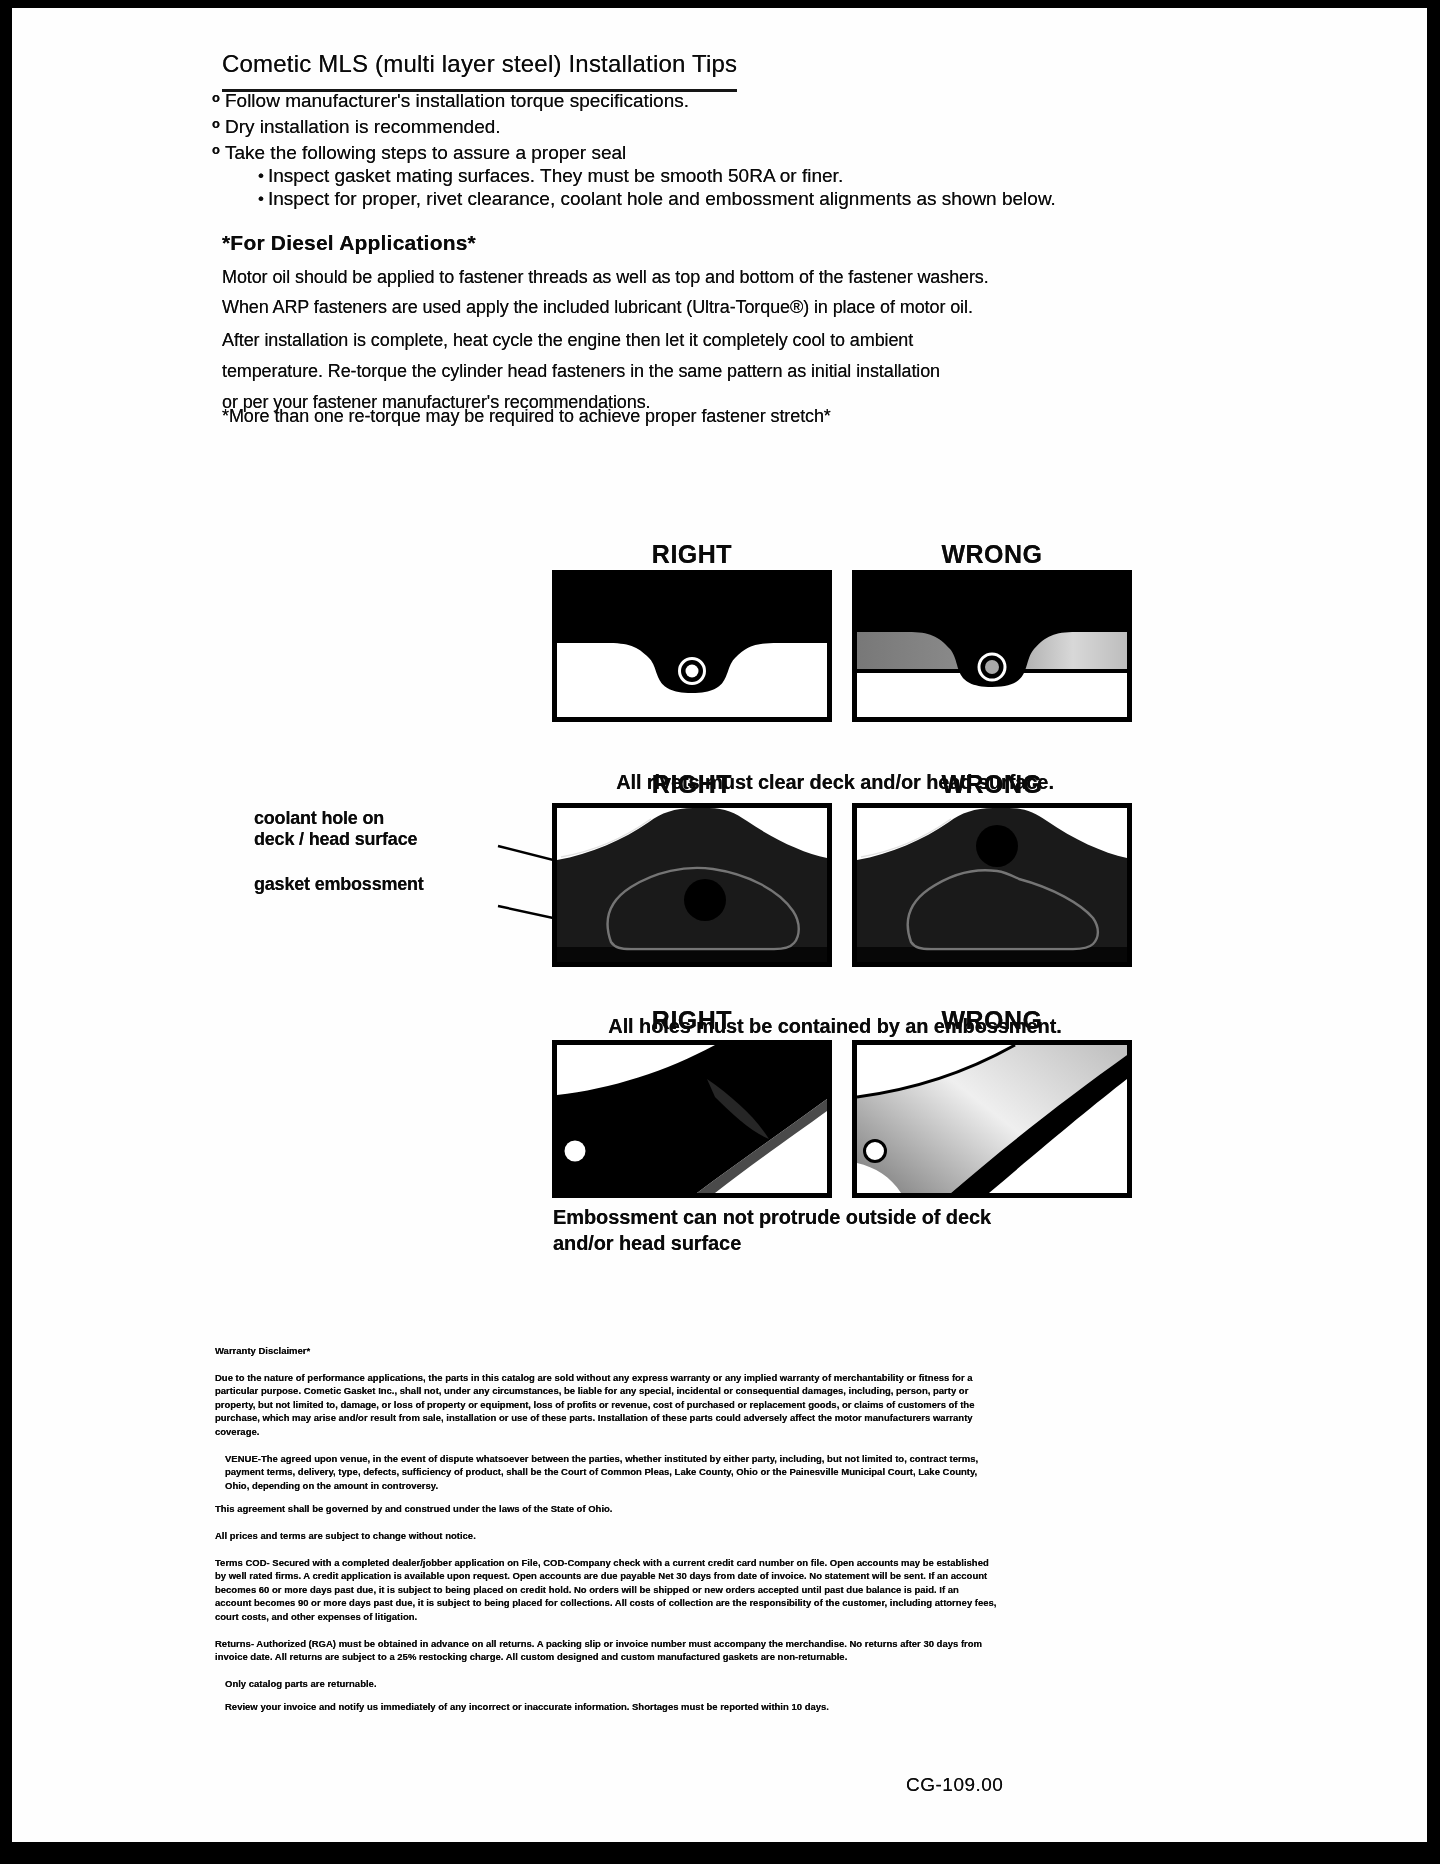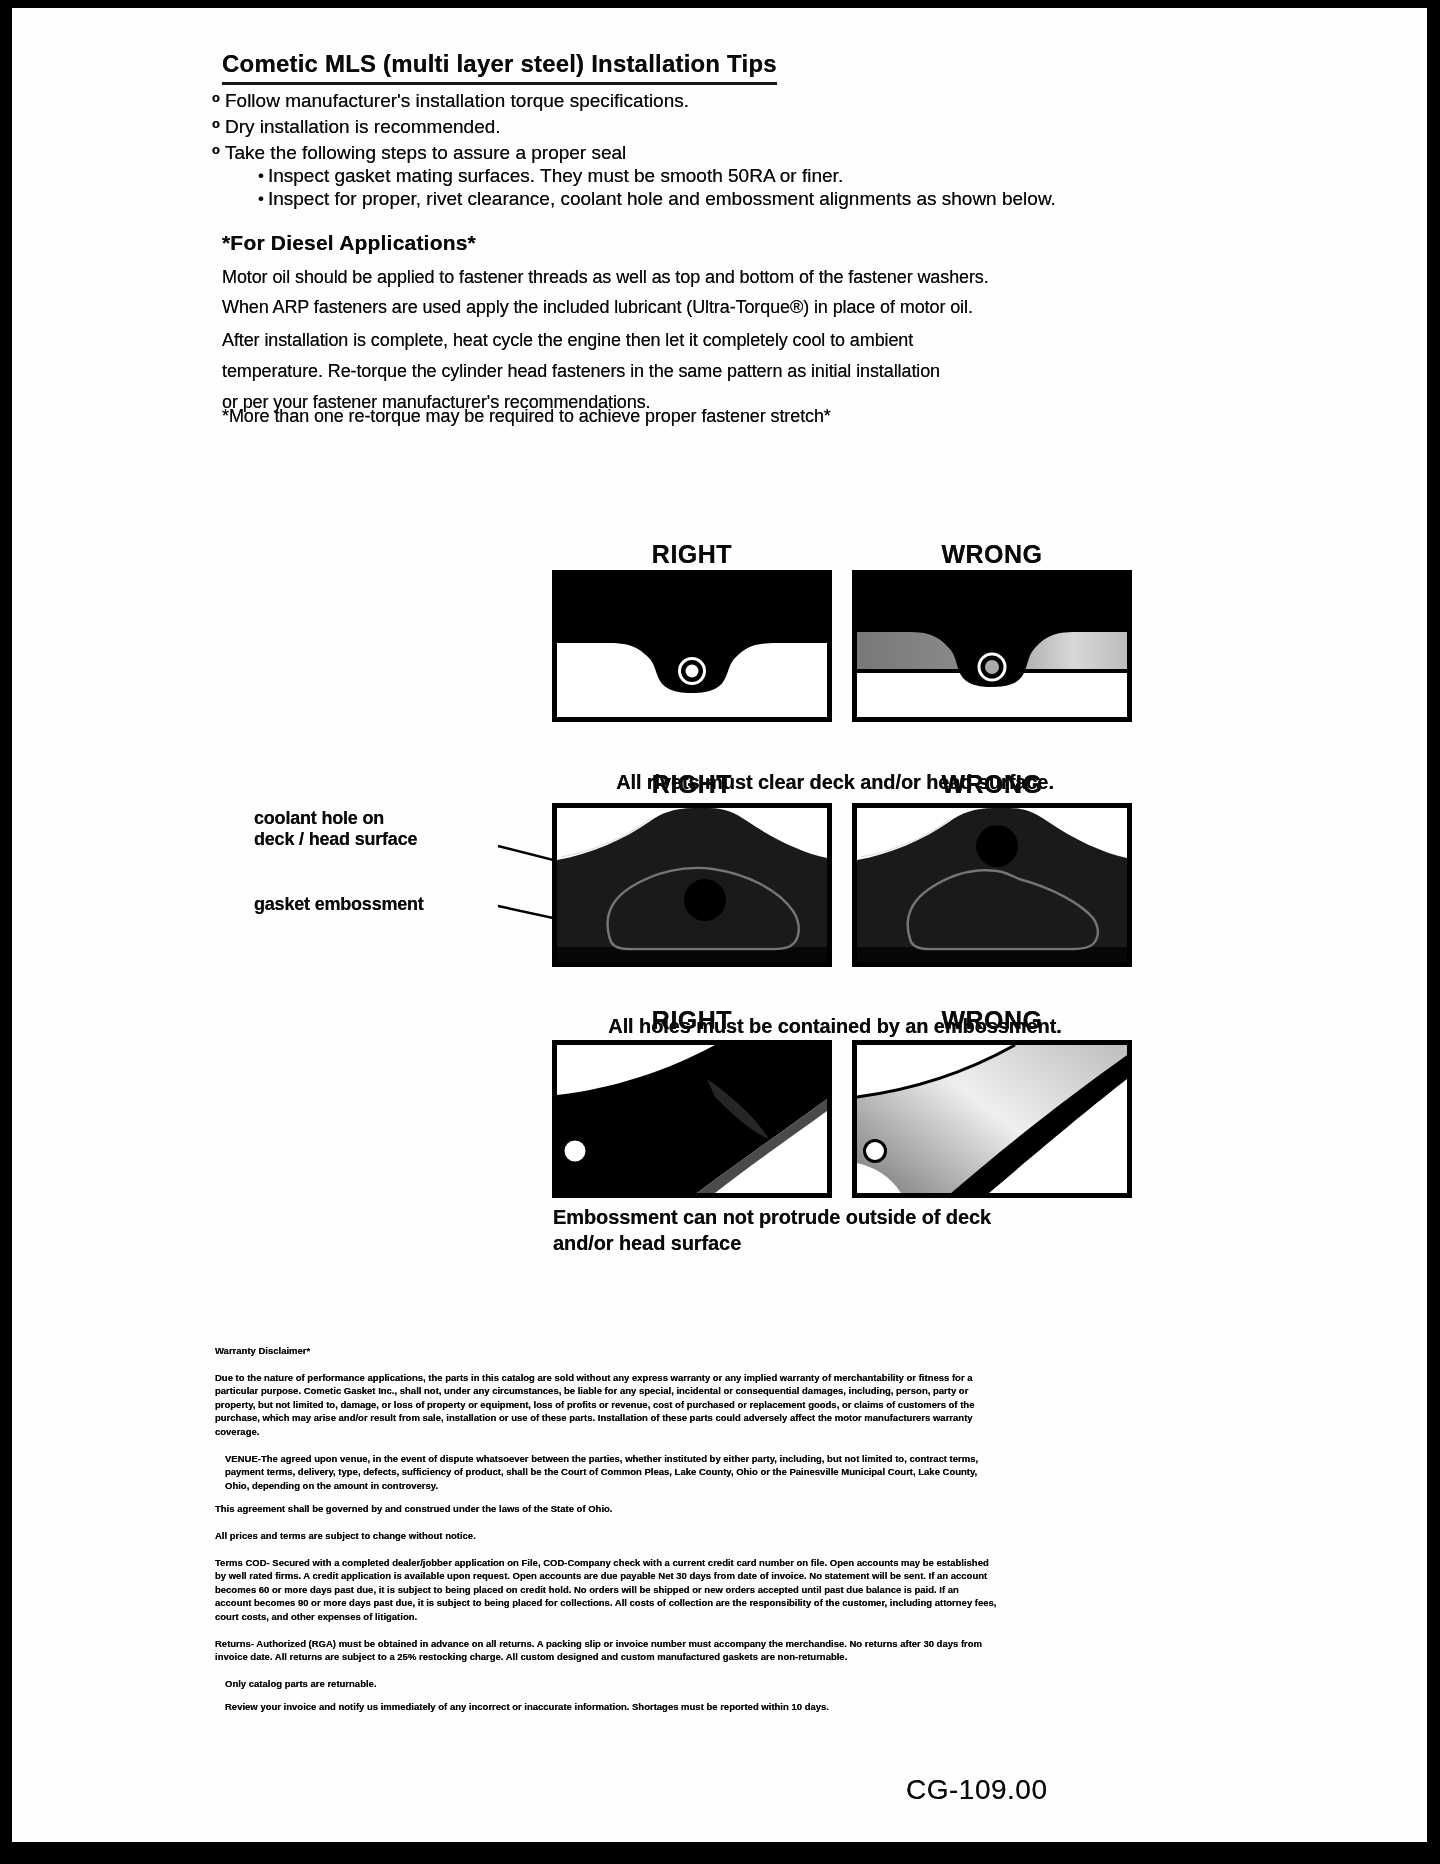--- a/index.html
+++ b/index.html
@@ -4,22 +4,22 @@
 <style>
   html,body{margin:0;padding:0;}
   body{
     width:1440px;height:1864px;position:relative;background:#000;
     font-family:"Liberation Sans", sans-serif;color:#0a0a0a;overflow:hidden;
   }
   .sheet{position:absolute;left:12px;top:8px;right:13px;bottom:22px;background:#fefefe;}
   .content{position:absolute;inset:0;text-shadow:0 0 0.6px rgba(0,0,0,0.75);}
   .abs{position:absolute;white-space:nowrap;}
   .page-title{
-    left:222px;top:50px;font-size:24px;font-weight:700;letter-spacing:0.2px;
-    border-bottom:3px solid #161616;padding-bottom:4px;
+    left:222px;top:50px;font-size:24px;font-weight:400;letter-spacing:0.2px;
+    border-bottom:3px solid #161616;padding-bottom:11px;
   }
   .tip{left:212px;font-size:19px;}
   .tip .mk{display:inline-block;font-size:13px;font-weight:700;position:relative;top:-5px;margin-right:5px;}
   .subtip{left:258px;font-size:19px;}
   .subtip .mk{display:inline-block;font-size:17px;margin-right:4px;position:relative;top:-1px;}
   .h2{left:222px;top:231px;font-size:21px;font-weight:700;letter-spacing:0.2px;}
   .body-line{font-size:18px;letter-spacing:-0.1px;}
   .para{left:222px;}
   .rw-label{width:280px;text-align:center;font-size:25px;font-weight:700;letter-spacing:0.5px;}
   .dbox{position:absolute;width:270px;border:5px solid #000;background:#fff;}
@@ -27,21 +27,21 @@
   .cap{left:535px;width:600px;text-align:center;font-size:20px;font-weight:700;letter-spacing:-0.1px;margin-top:44px;}
   .cap3{left:553px;text-align:left;font-size:20px;font-weight:700;line-height:26px;letter-spacing:-0.1px;}
   .ann{width:240px;left:254px;font-size:18px;font-weight:700;line-height:21px;letter-spacing:-0.2px;}
   .legal{
     position:absolute;left:215px;top:1344px;width:782px;
     font-size:9.5px;font-weight:700;line-height:13.6px;letter-spacing:0;
     white-space:normal;
   }
   .legal p{margin:0 0 13px 0;}
   .legal p.tight{margin:10px;}
-  .page-num{left:906px;top:1774px;font-size:28px;font-weight:400;letter-spacing:0.5px;}
+  .page-num{left:906px;top:1774px;font-size:19px;font-weight:400;letter-spacing:0.5px;}
 </style>
 </head>
 <body>
 
 <div class="sheet"></div>
 
 <div class="content">
 
   <div class="abs page-title">Cometic MLS (multi layer steel) Installation Tips</div>
 
@@ -106,21 +106,21 @@
   </div>
   <div class="abs cap" style="top:727px;">All rivets must clear deck and/or head surface.</div>
 
   <div class="abs rw-label" style="left:552px;top:770px;">RIGHT</div>
   <div class="abs rw-label" style="left:852px;top:770px;">WRONG</div>
 
   <div class="abs ann" style="top:808px;">
     <div>coolant hole on</div>
     <div>deck / head surface</div>
   </div>
-  <div class="abs ann" style="top:894px;">gasket embossment</div>
+  <div class="abs ann" style="top:874px;">gasket embossment</div>
 
   <svg class="abs" style="left:490px;top:836px;" width="230" height="110" viewBox="0 0 230 110">
     <line x1="8" y1="10" x2="213" y2="62" stroke="#000" stroke-width="2.4"></line>
     <line x1="8" y1="70" x2="128" y2="96" stroke="#000" stroke-width="2.4"></line>
   </svg>
 
   <div class="dbox" style="left:552px;top:803px;height:154px;">
     <svg width="270" height="154" viewBox="0 0 270 154">
       <rect width="270" height="154" fill="#ffffff"></rect>
       <path d="M0 52 C34 46 66 32 92 14 C104 5 118 0 136 0 H152 C168 0 178 5 190 13 C216 31 246 45 270 50 V154 H0 Z" fill="#1a1a1a"></path>

